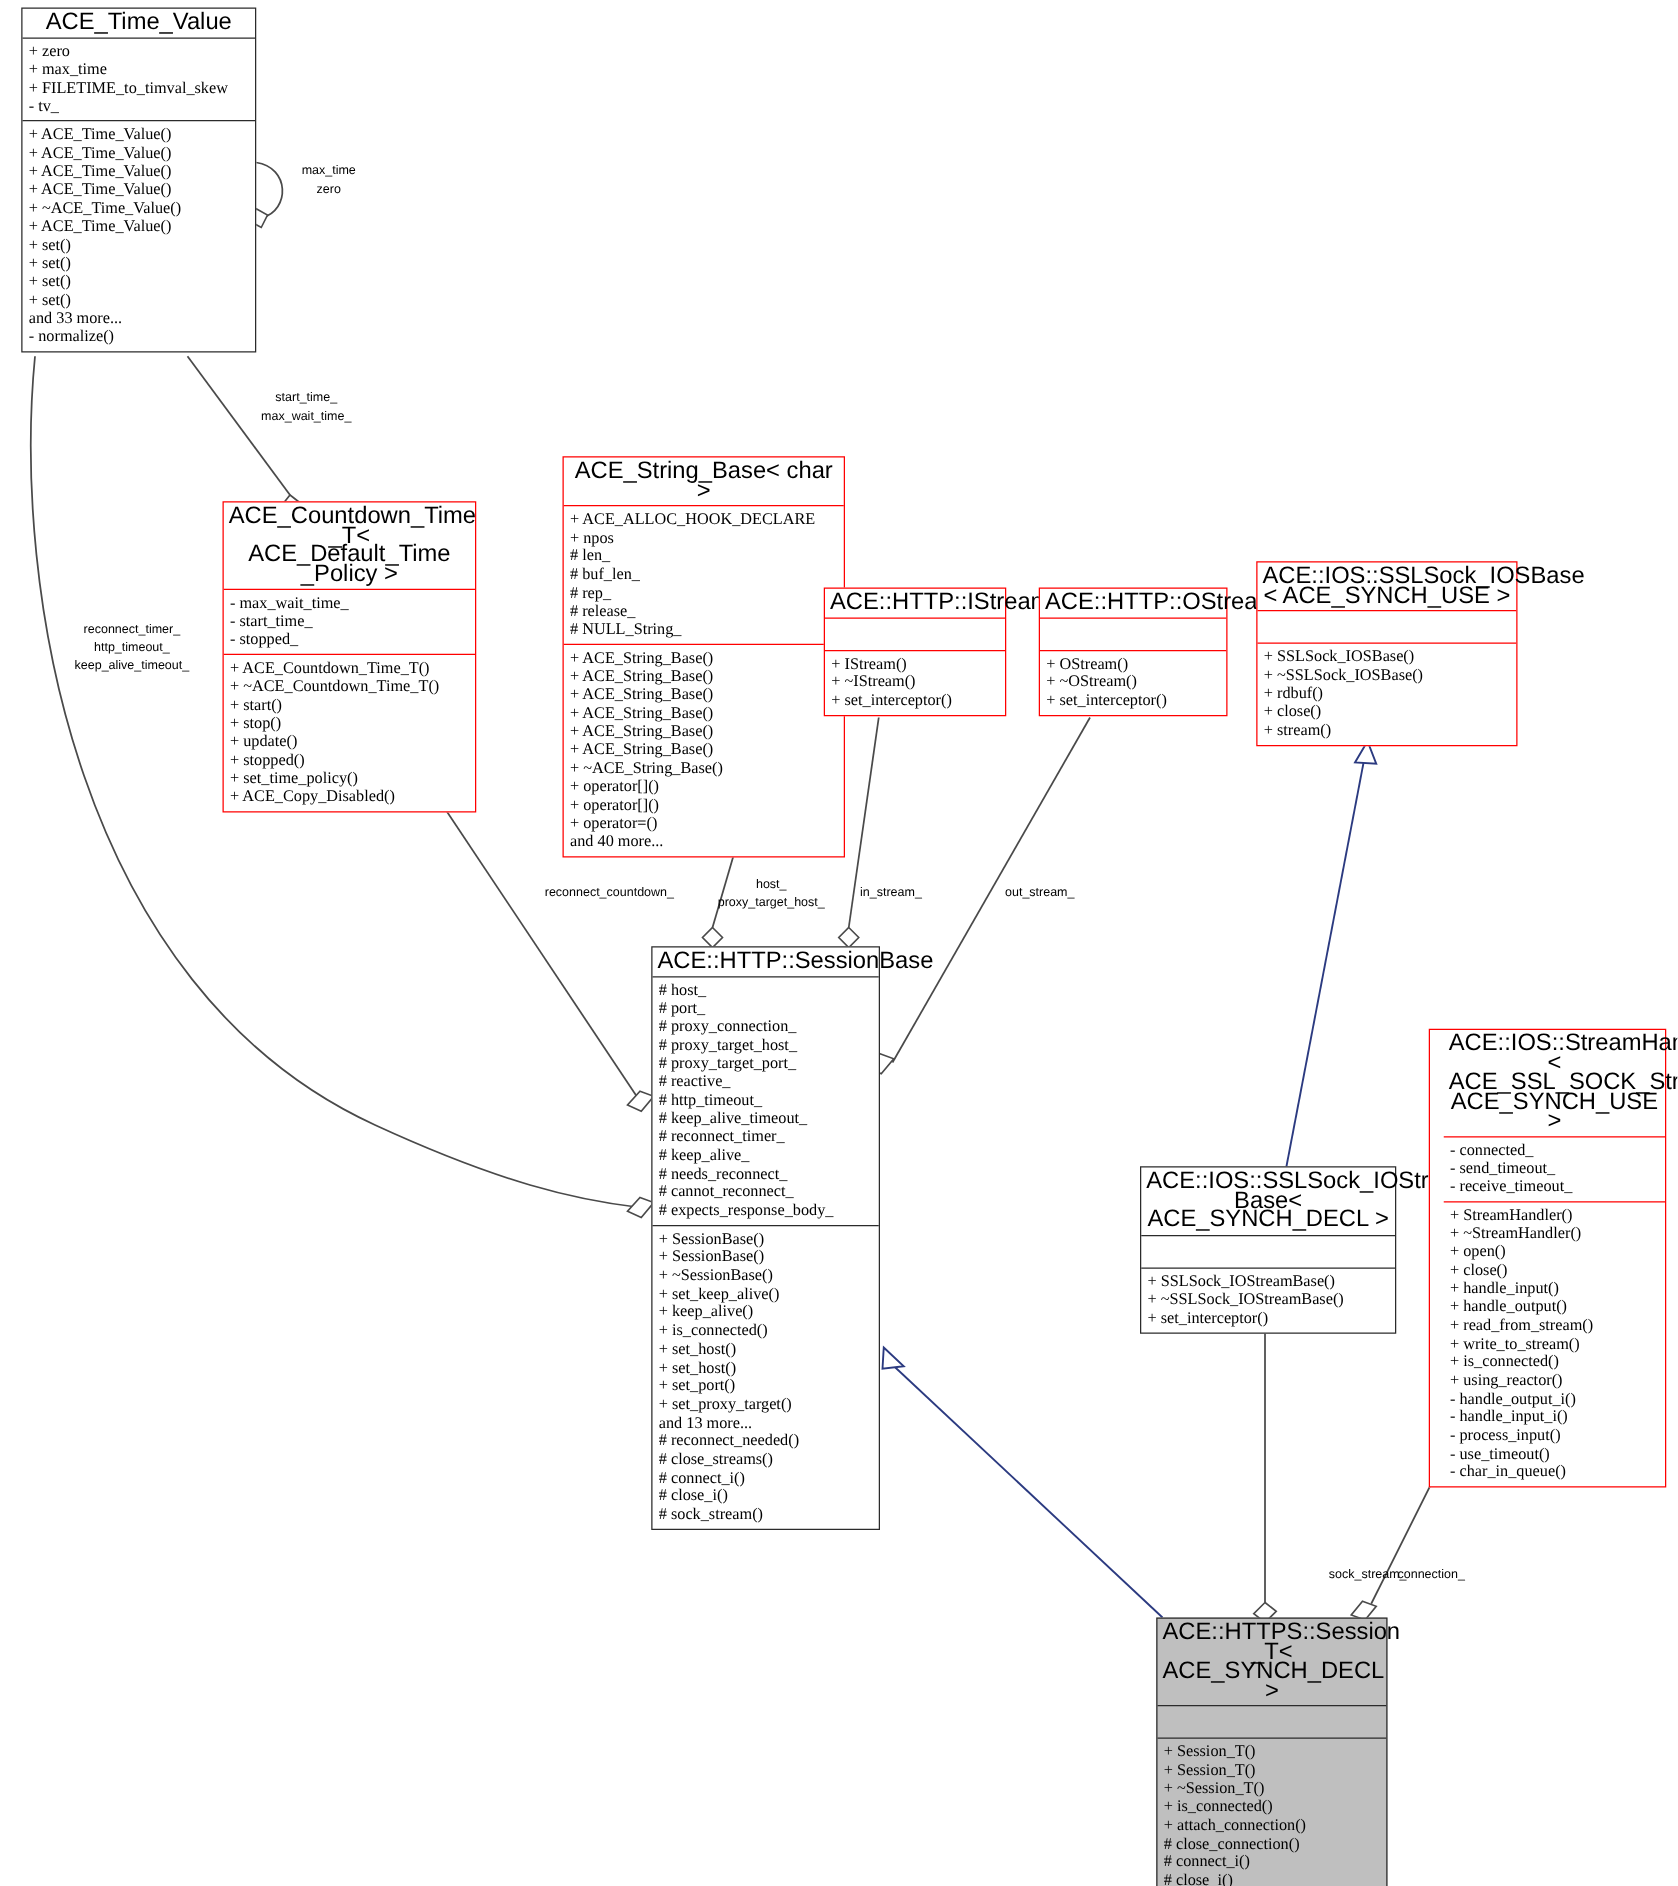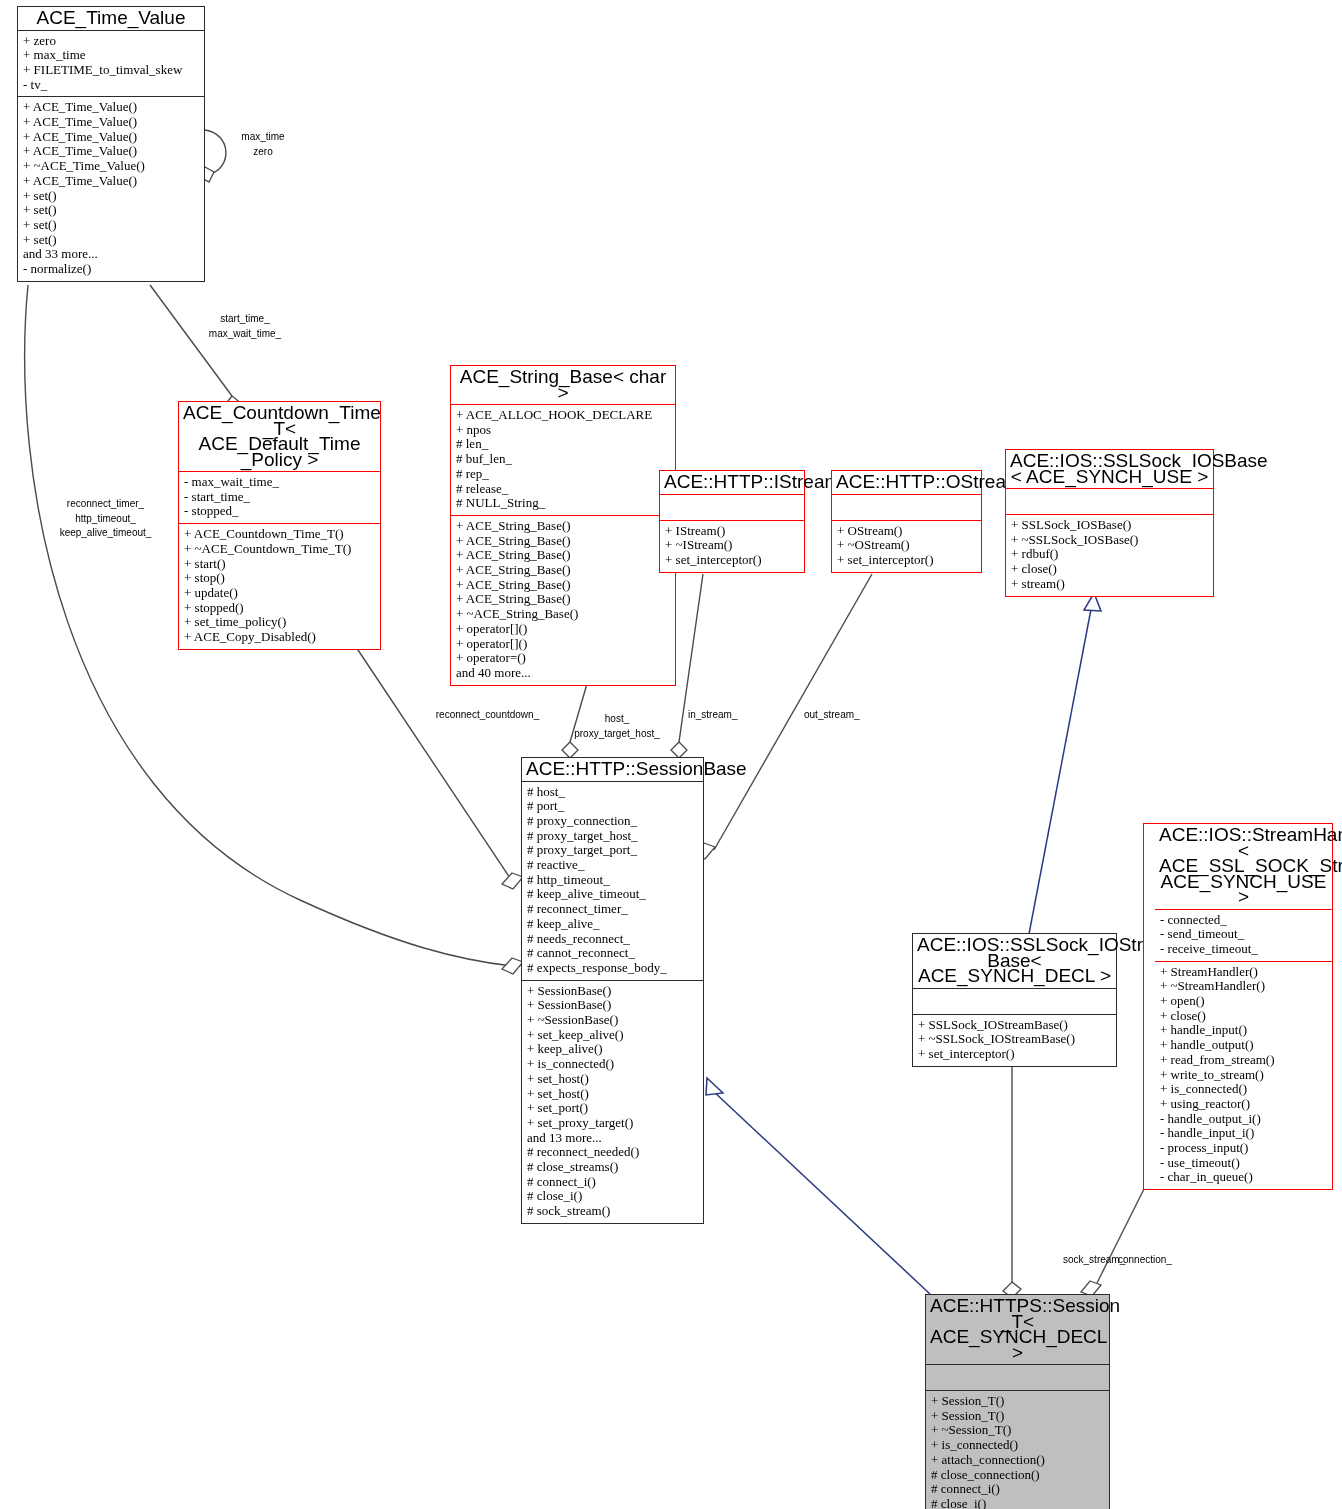--- a/index.html
+++ b/index.html
@@ -314,21 +314,21 @@
 
   <div class="elabel" style="left:180px;top:312px;width:130px;">start_time_
 max_wait_time_</div>
 
   <div class="elabel" style="left:33px;top:497px;width:145px;">reconnect_timer_
 http_timeout_
 keep_alive_timeout_</div>
 
   <div class="elabel" style="left:415px;top:708px;width:145px;">reconnect_countdown_</div>
 
-  <div class="elabel" style="left:558px;top:701px;width:118px;margin-top:11px;">host_
+  <div class="elabel" style="left:558px;top:701px;width:118px;">host_
 proxy_target_host_</div>
 
   <div class="elabel left" style="left:688px;top:708px;width:80px;">in_stream_</div>
 
   <div class="elabel left" style="left:804px;top:708px;width:90px;">out_stream_</div>
 
   <div class="elabel left" style="left:1018px;top:1253px;width:95px;margin-left:45px;">sock_stream_</div>
 
   <div class="elabel left" style="left:1118px;top:1253px;width:95px;">connection_</div>
 

